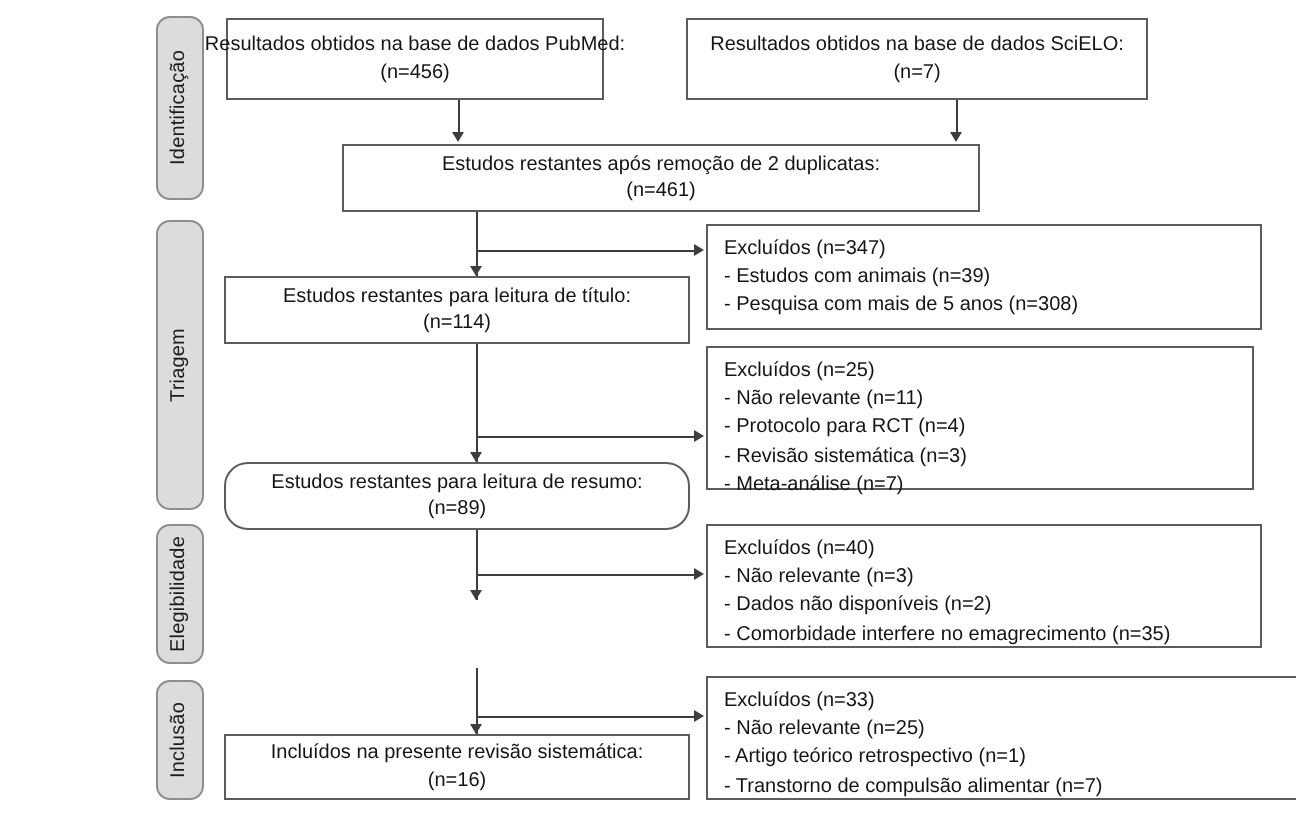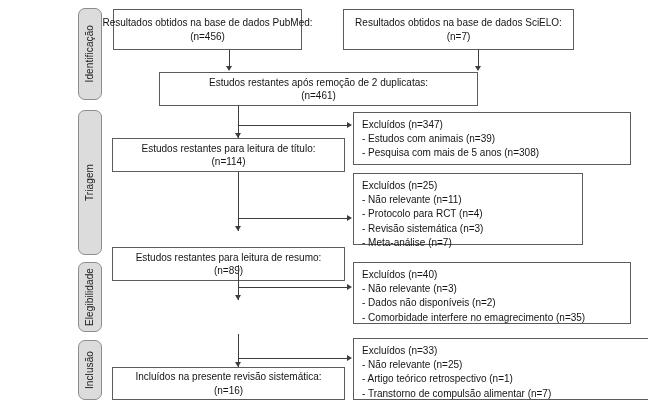--- a/index.html
+++ b/index.html
@@ -134,41 +134,41 @@
     <div class="line">Resultados obtidos na base de dados SciELO:</div>
     <div class="line">(n=7)</div>
   </div>
 
   <div class="vline" style="left:229px; top:50px; height:17px;"></div>
   <div class="arrow-down" style="left:225.5px; top:66px;"></div>
 
   <div class="vline" style="left:478px; top:50px; height:17px;"></div>
   <div class="arrow-down" style="left:474.5px; top:66px;"></div>
 
-  <div class="node node-center" style="left:159px; top:72px; width:319px; height:34px;">
+  <div class="node node-center" style="left:171px; top:72px; width:319px; height:34px;">
     <div class="line">Estudos restantes após remoção de 2 duplicatas:</div>
     <div class="line">(n=461)</div>
   </div>
 
   <div class="vline" style="left:238px; top:106px; height:32px;"></div>
   <div class="hline" style="left:238px; top:125px; width:110px;"></div>
   <div class="arrow-right" style="left:347px; top:121.5px;"></div>
   <div class="arrow-down" style="left:234.5px; top:133px;"></div>
 
   <div class="node node-center" style="left:112px; top:138px; width:233px; height:34px;">
     <div class="line">Estudos restantes para leitura de título:</div>
     <div class="line">(n=114)</div>
   </div>
 
   <div class="vline" style="left:238px; top:172px; height:59px;"></div>
   <div class="hline" style="left:238px; top:218px; width:110px;"></div>
   <div class="arrow-right" style="left:347px; top:214.5px;"></div>
   <div class="arrow-down" style="left:234.5px; top:226px;"></div>
 
-  <div class="node node-center" style="left:112px; top:247px; width:233px; height:34px;">
+  <div class="node node-center" style="left:112px; top:231px; width:233px; height:34px;border-radius:12px;">
     <div class="line">Estudos restantes para leitura de resumo:</div>
     <div class="line">(n=89)</div>
   </div>
 
   <div class="vline" style="left:238px; top:265px; height:35px;"></div>
   <div class="hline" style="left:238px; top:287px; width:110px;"></div>
   <div class="arrow-right" style="left:347px; top:283.5px;"></div>
   <div class="arrow-down" style="left:234.5px; top:295px;"></div>
 
 
@@ -181,21 +181,21 @@
     <div class="line">Incluídos na presente revisão sistemática:</div>
     <div class="line">(n=16)</div>
   </div>
 
   <div class="node node-list" style="left:353px; top:112px; width:278px; height:53px;">
     <div class="line">Excluídos (n=347)</div>
     <div class="line">- Estudos com animais (n=39)</div>
     <div class="line">- Pesquisa com mais de 5 anos (n=308)</div>
   </div>
 
-  <div class="node node-list" style="left:353px; top:173px; width:230px; height:72px;">
+  <div class="node node-list" style="left:353px; top:173px; width:274px; height:72px;">
     <div class="line">Excluídos (n=25)</div>
     <div class="line">- Não relevante (n=11)</div>
     <div class="line">- Protocolo para RCT (n=4)</div>
     <div class="line">- Revisão sistemática (n=3)</div>
     <div class="line">- Meta-análise (n=7)</div>
   </div>
 
   <div class="node node-list" style="left:353px; top:262px; width:278px; height:62px;">
     <div class="line">Excluídos (n=40)</div>
     <div class="line">- Não relevante (n=3)</div>

